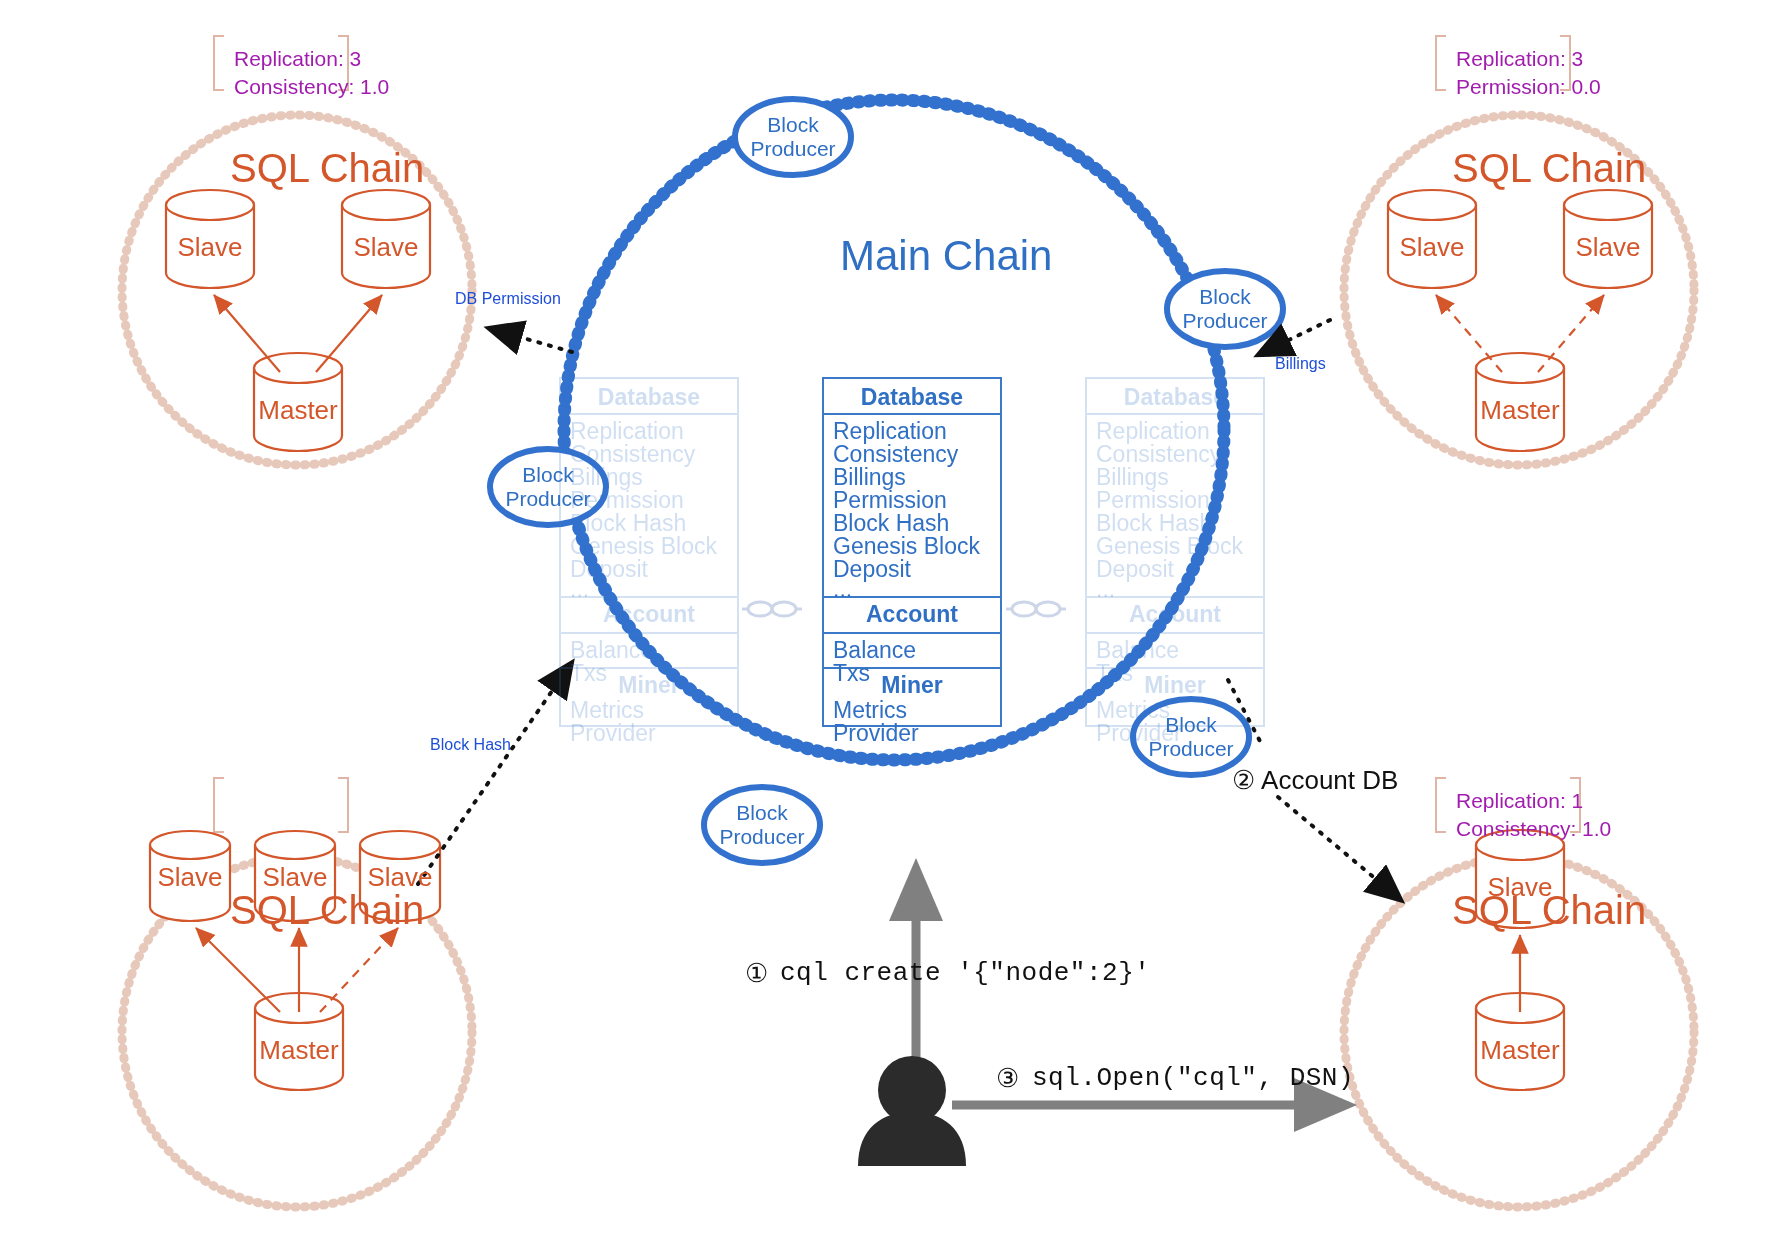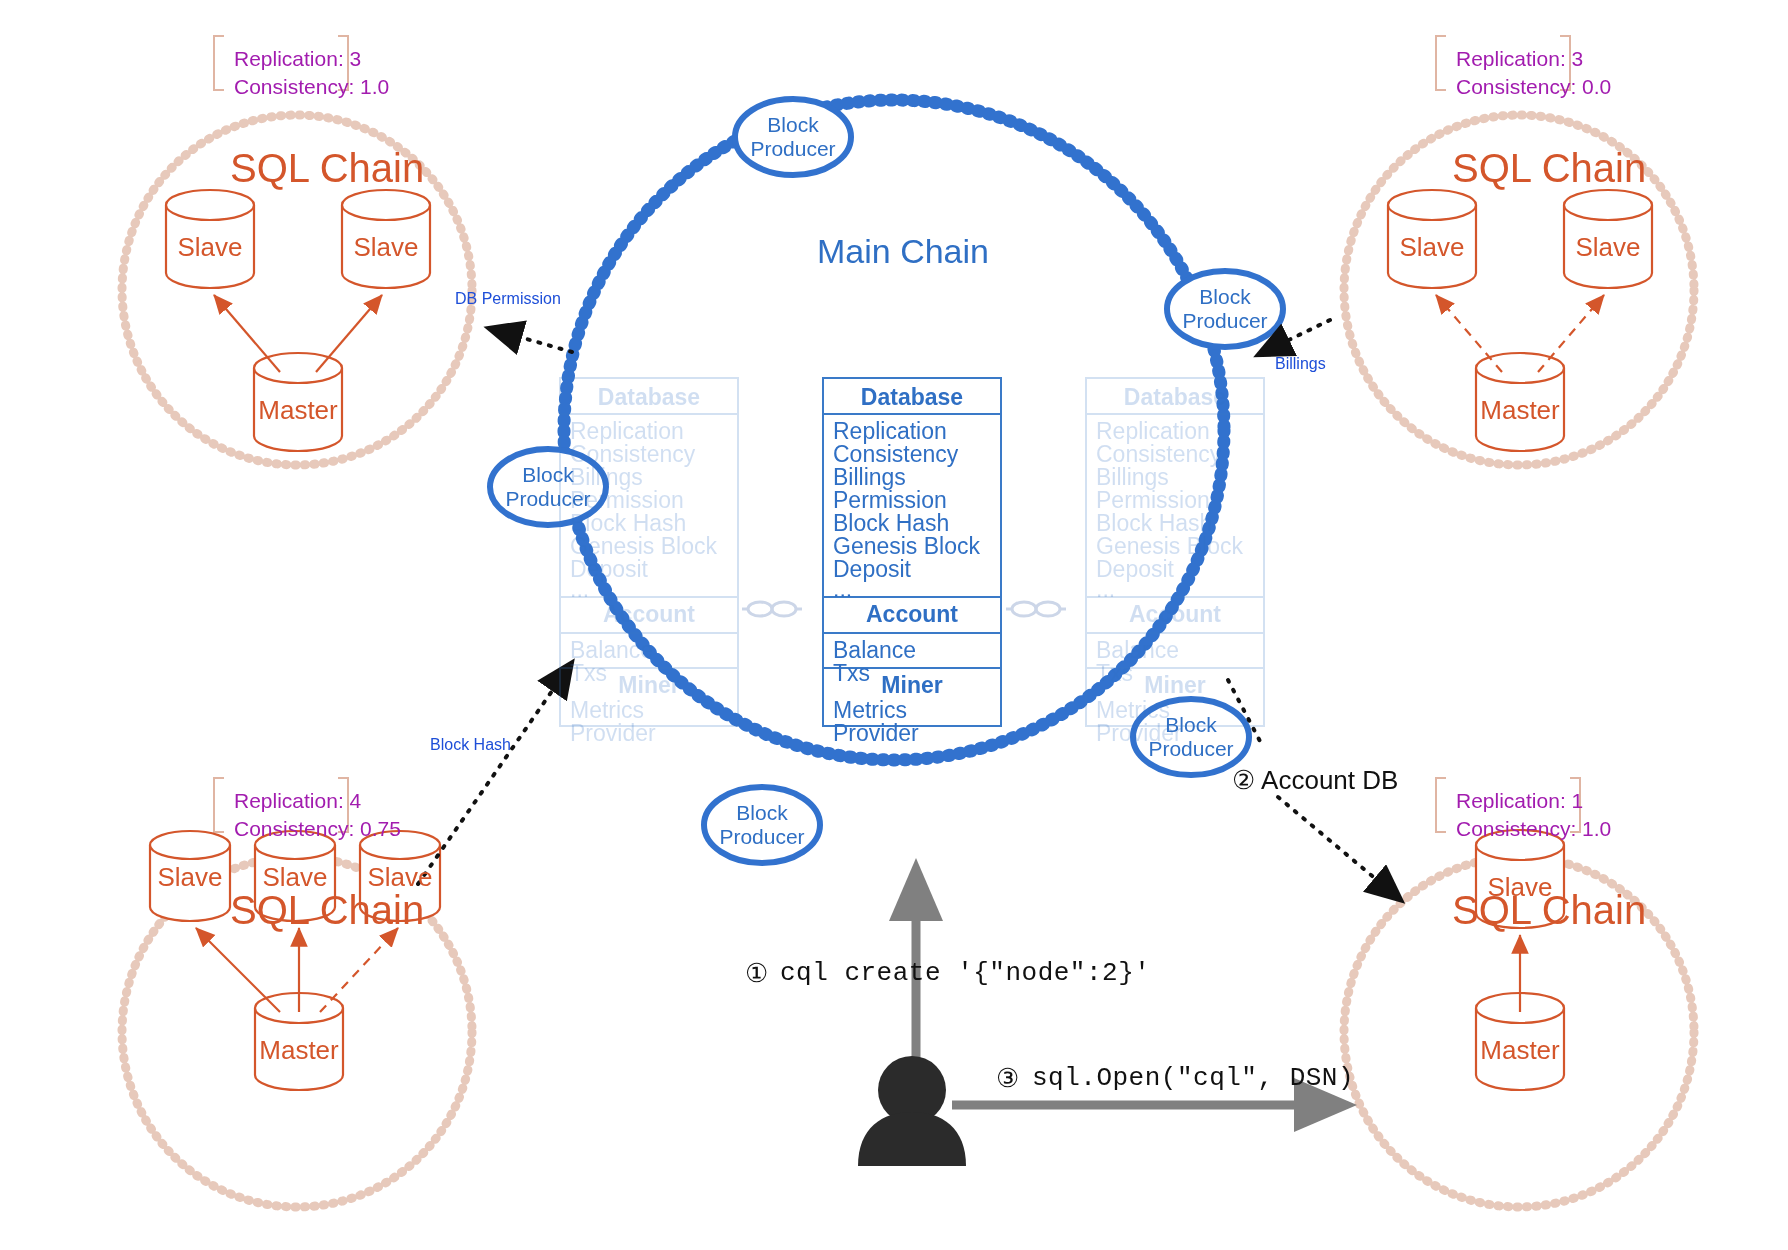--- a/index.html
+++ b/index.html
@@ -11,21 +11,21 @@
   
   .lbl{position:absolute;white-space:nowrap;}
 
   .sqlchain-title{color:#d4562b;font-size:40px;}
   .cyl-label{color:#d4562b;font-size:26px;}
 
   .spec-box{position:absolute;color:#a21caf;font-size:21px;line-height:1.35;
             padding:7px 12px 7px 12px;}
   .spec-box .br{display:block;}
 
-  .mainchain-title{color:#2f6fc4;font-size:34px;}
+  .mainchain-title{color:#2f6fc4;font-size:42px;margin-left:23px;}
   .bp-label{color:#2f6fc4;font-size:21px;line-height:1.12;text-align:center;}
 
   .tbl-head{color:#2f6fc4;font-size:23px;font-weight:bold;text-align:center;}
   .tbl-row{color:#2f6fc4;font-size:23px;}
   .faded{opacity:.22;}
 
   .anno{color:#1d4ed8;font-size:16px;}
   .anno-mono{color:#111;font-size:26px;font-family:"Liberation Mono",monospace;
              letter-spacing:.5px;}
   .anno-step{color:#111;font-size:26px;}
@@ -307,25 +307,21 @@
 <div class="lbl sqlchain-title" style="left:1452px;top:146px;">SQL Chain</div>
 <div class="lbl sqlchain-title" style="left:230px;top:888px;">SQL Chain</div>
 <div class="lbl sqlchain-title" style="left:1452px;top:888px;">SQL Chain</div>
 
 <div class="spec-box" style="left:222px;top:38px;">
   <span class="br">Replication: 3</span>
   <span class="br">Consistency: 1.0</span>
 </div>
 <div class="spec-box" style="left:1444px;top:38px;">
   <span class="br">Replication: 3</span>
-  <span class="br">Consistency: 0.0</span>
-</div>
-<div class="spec-box" style="left:222px;top:780px;">
-  <span class="br">Replication: 4</span>
-  <span class="br">Consistency: 0.75</span>
+  <span class="br">Permission: 0.0</span>
 </div>
 <div class="spec-box" style="left:1444px;top:780px;">
   <span class="br">Replication: 1</span>
   <span class="br">Consistency: 1.0</span>
 </div>
 
 <div class="lbl cyl-label" style="left:166px;top:232px;width:88px;text-align:center;">Slave</div>
 <div class="lbl cyl-label" style="left:342px;top:232px;width:88px;text-align:center;">Slave</div>
 <div class="lbl cyl-label" style="left:248px;top:395px;width:100px;text-align:center;">Master</div>
 

